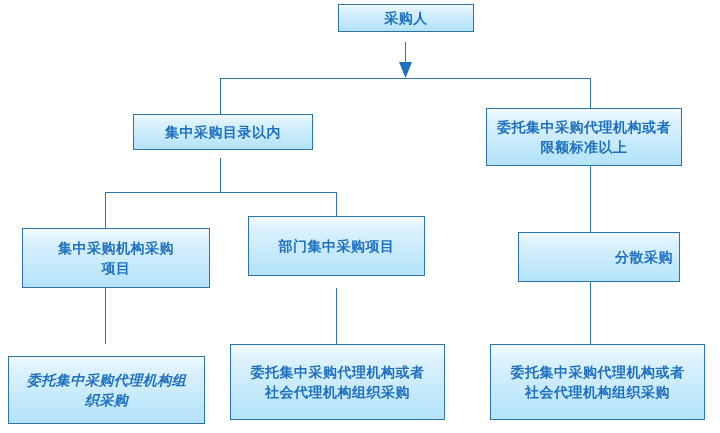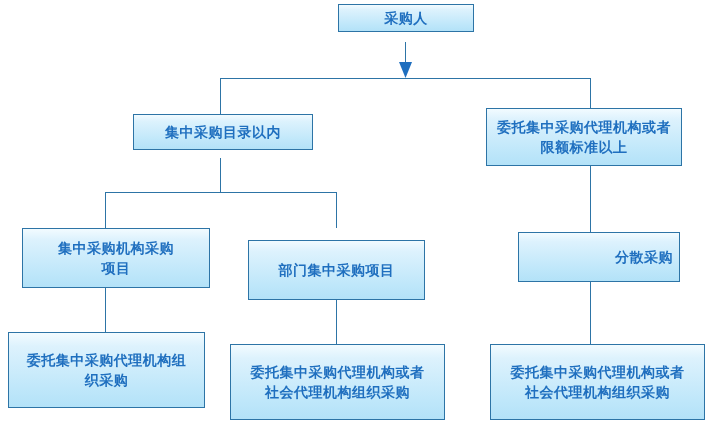--- a/index.html
+++ b/index.html
@@ -43,24 +43,24 @@
     display: block;
     white-space: pre-line;
   }
   
   #node-root      { left: 338px; top: 4px;   width: 136px; height: 28px; }
   
   #node-within    { left: 133px; top: 114px; width: 180px; height: 36px; }
   #node-outside   { left: 486px; top: 108px; width: 196px; height: 58px; }
   
   #node-agency    { left: 22px;  top: 228px; width: 188px; height: 60px; }
-  #node-dept      { left: 248px; top: 240px; width: 177px; height: 60px; }
+  #node-dept      { left: 248px; top: 216px; width: 177px; height: 60px; }
   #node-scattered { left: 518px; top: 232px; width: 162px; height: 50px; justify-content: flex-end; }
   
-  #node-entrust-left   { left: 8px;   top: 332px; width: 197px; height: 76px; }
+  #node-entrust-left   { left: 8px;   top: 356px; width: 197px; height: 68px; font-style: italic; }
   #node-entrust-middle { left: 230px; top: 344px; width: 215px; height: 76px; }
   #node-entrust-right  { left: 490px; top: 344px; width: 215px; height: 76px; }
 </style>
 </head>
 <body>
 
 <div id="canvas">
 
   <svg id="wires" viewBox="0 0 720 433" width="720" height="433" xmlns="http://www.w3.org/2000/svg">
     <g stroke="#2d74a6" stroke-width="1.6" fill="none" shape-rendering="crispEdges">

